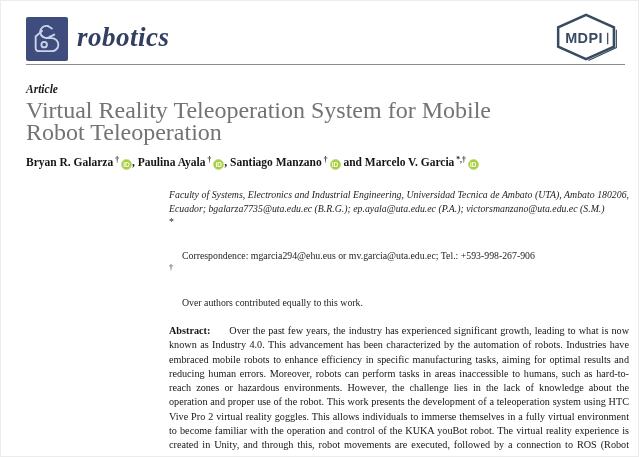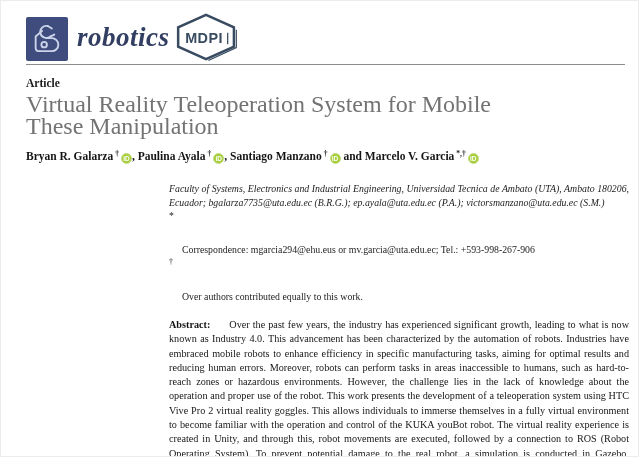--- a/index.html
+++ b/index.html
@@ -8,34 +8,34 @@
     width:639px;height:457px;
     box-sizing:border-box;
     background:#ffffff;
     border:1px solid #ececec;
     overflow:hidden;
     padding:15px 13px 0 25px;
     font-family:"Liberation Serif",serif;
     color:#1a1a1a;
   }
   
-  .header{display:flex;align-items:center;height:46px;}
+  .header{display:flex;justify-content:space-between;align-items:center;height:46px;}
   .brand{display:flex;align-items:center;gap:9px;cursor:pointer;}
   .brand-square{
     width:42px;height:44px;background:#3f4d7e;border-radius:2px;
     display:flex;align-items:center;justify-content:center;flex:none;
   }
   .journal-name{
     font-style:italic;font-weight:bold;font-size:27px;line-height:1;
     color:#333e63;letter-spacing:.5px;padding-bottom:4px;
   }
   .mdpi{cursor:pointer;margin-right:1px;}
   .rule{border:none;border-top:1.4px solid #8c8c8c;margin:2px 0 0 0;}
   
-  .article-type{margin-top:11px;font-weight:600;font-size:11.5px;line-height:14px;}
+  .article-type{margin-top:17px;font-style:italic;font-weight:600;font-size:11.5px;line-height:14px;}
   .title{margin:3px 0 0 0;font-size:24px;font-weight:normal;line-height:22px;color:#737373;}
   .authors{margin-top:9px;font-size:11.5px;font-weight:bold;line-height:15px;color:#151515;}
   .author-sup{font-size:7.5px;font-weight:bold;vertical-align:4px;margin-left:2px;}
   .orcid{
     display:inline-flex;width:11px;height:11px;border-radius:50%;
     background:#a6ce39;color:#ffffff;margin-left:2px;vertical-align:-1px;
     font:bold 6.5px "Liberation Sans",sans-serif;
     align-items:center;justify-content:center;cursor:pointer;
     border:1px solid #c3dd85;box-sizing:border-box;
   }
@@ -81,21 +81,21 @@
         <text x="35" y="32" text-anchor="middle" fill="#384b60" font-family="Liberation Sans, sans-serif" font-size="15" font-weight="bold" letter-spacing="0.5">MDPI</text>
       </svg>
     </div>
   </div>
   <hr class="rule">
 
   <div class="article-type">Article</div>
 
   <h1 class="title">
     <div>Virtual Reality Teleoperation System for Mobile</div>
-    <div>These Manipulation</div>
+    <div>Robot Teleoperation</div>
   </h1>
 
   <div class="authors">
     <span></span><span>Bryan R. Galarza</span><span class="author-sup">†</span><span class="orcid">iD</span><span>, </span><span>Paulina Ayala</span><span class="author-sup">†</span><span class="orcid">iD</span><span>, </span><span>Santiago Manzano</span><span class="author-sup">†</span><span class="orcid">iD</span><span> and </span><span>Marcelo V. Garcia</span><span class="author-sup">*,†</span><span class="orcid">iD</span>
   </div>
 
   <div class="right-col">
 
     <p class="affiliation">Faculty of Systems, Electronics and Industrial Engineering, Universidad Tecnica de Ambato (UTA), Ambato 180206, Ecuador; bgalarza7735@uta.edu.ec (B.R.G.); ep.ayala@uta.edu.ec (P.A.); victorsmanzano@uta.edu.ec (S.M.)</p>
 

